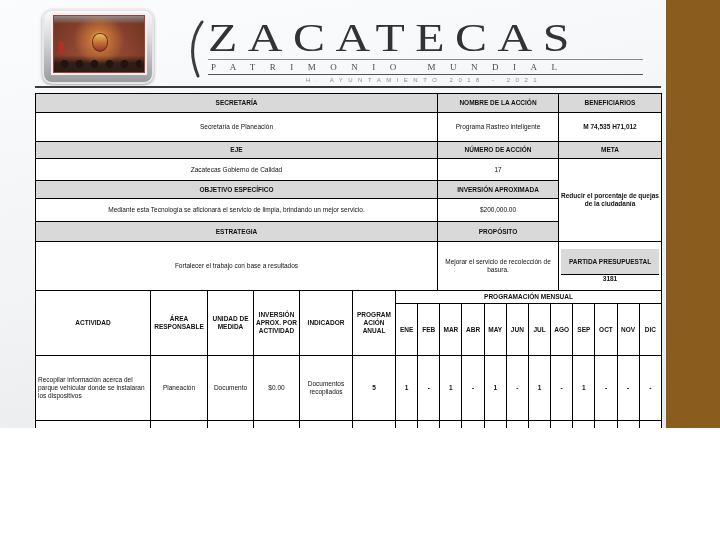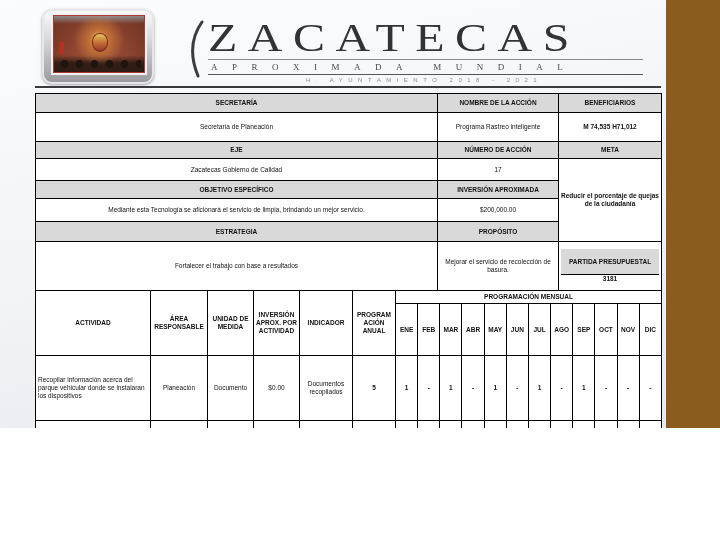--- a/index.html
+++ b/index.html
@@ -69,21 +69,21 @@
     <div class="painting">
       <div class="emblem"></div>
       <div class="figures"></div>
       <div class="flag"></div>
     </div>
   </div>
   <svg class="flourish" width="20" height="58" viewBox="0 0 20 58">
     <path d="M16 2 C 6 16, 3 34, 12 56" fill="none" stroke="#3c3c40" stroke-width="3" stroke-linecap="round"></path>
   </svg>
   <div class="wordmark">ZACATECAS</div>
-  <div class="subtitle">APROXIMADA MUNDIAL</div>
+  <div class="subtitle">PATRIMONIO MUNDIAL</div>
   <div class="subsubtitle">H. AYUNTAMIENTO 2018 - 2021</div>
   <div class="rule"></div>
 
   <table class="t t-info">
     <colgroup>
         <col style="width:402px">
         <col style="width:121px">
         <col style="width:103px">
       </colgroup>
     <tbody>

